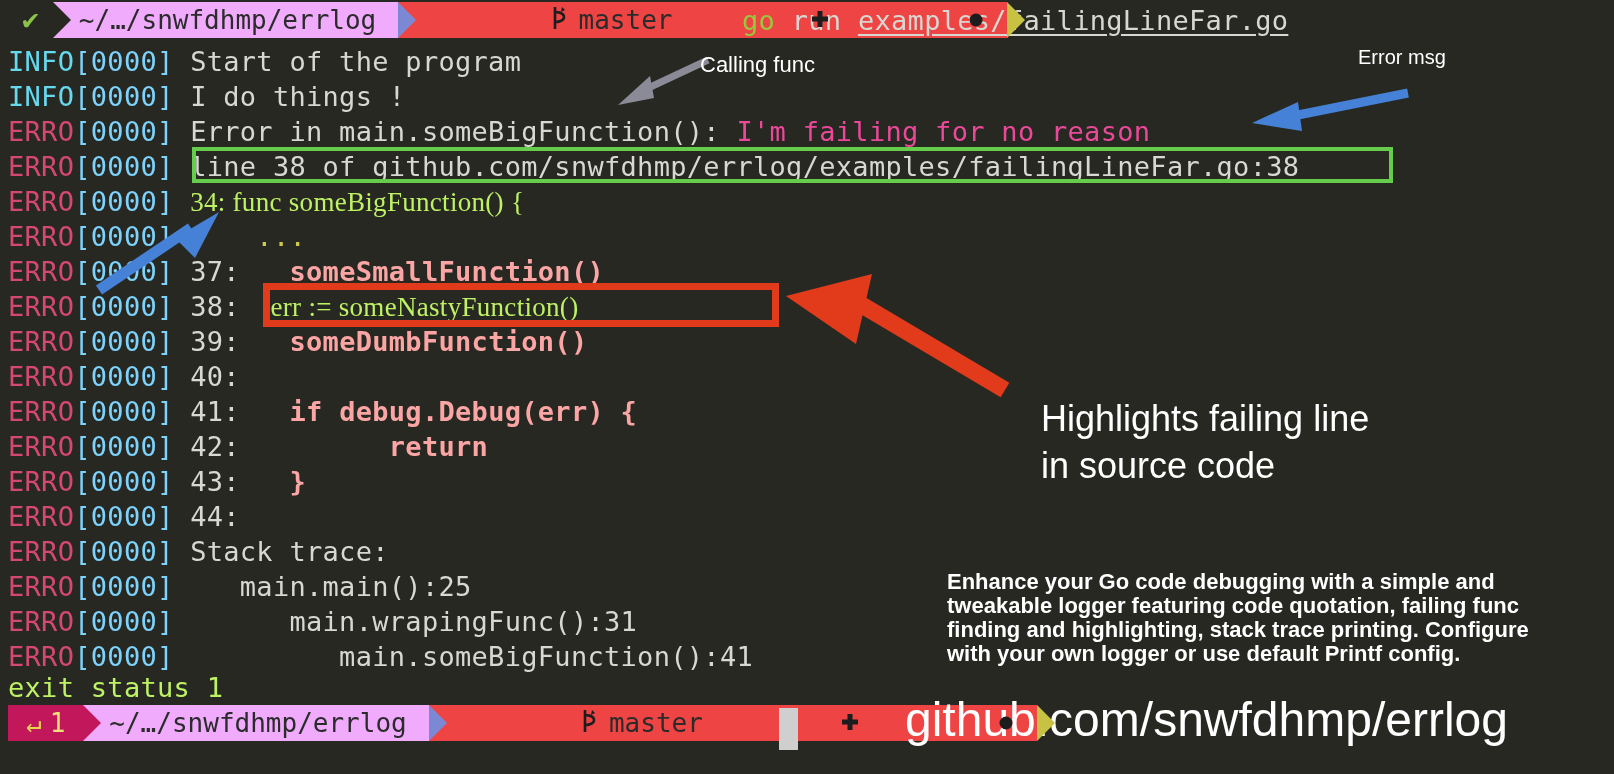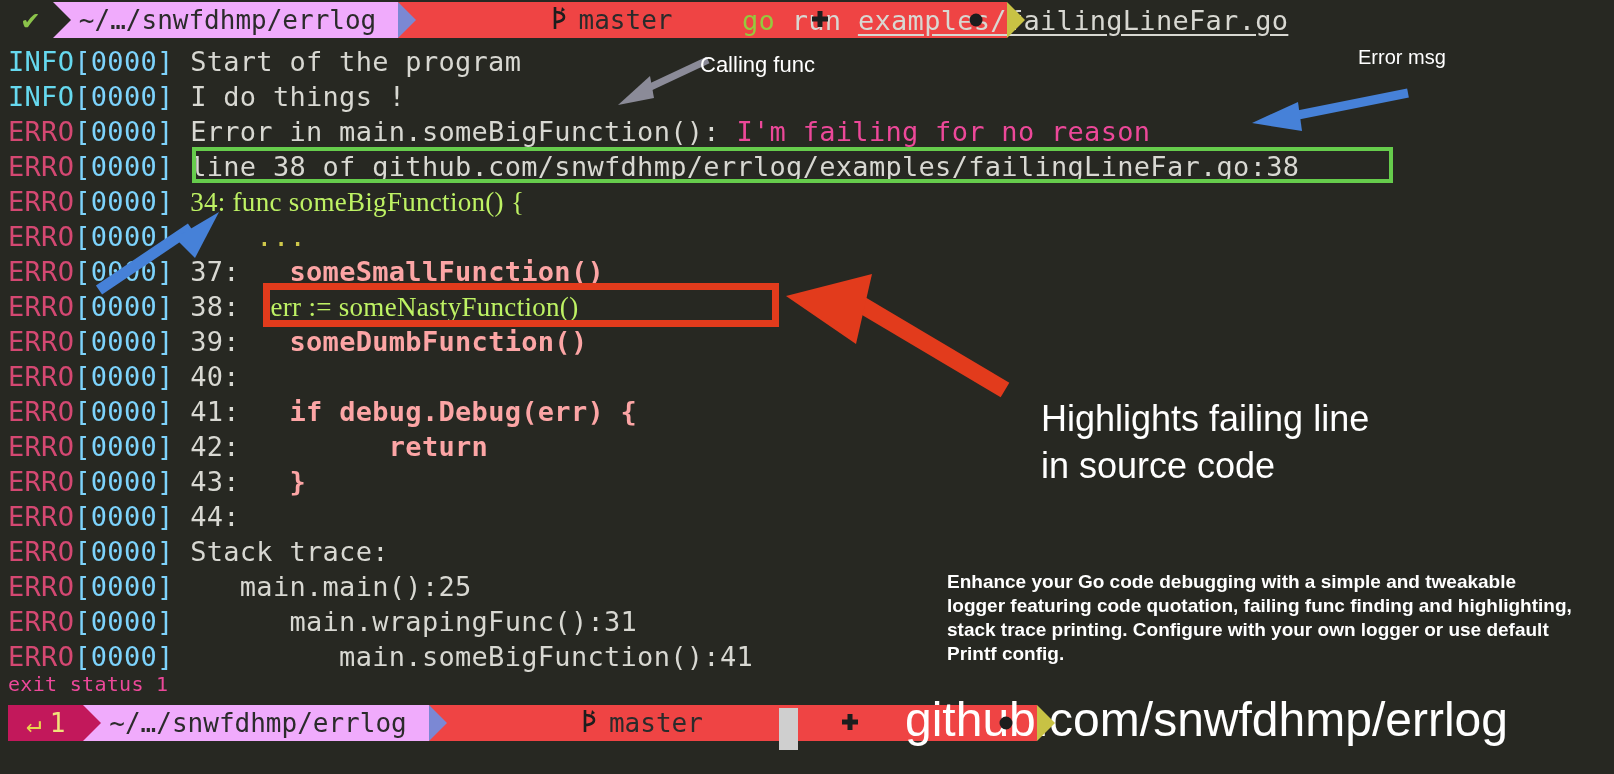--- a/index.html
+++ b/index.html
@@ -93,22 +93,22 @@
   .msg      { color: #d8d8d2; }
   .msg-yellow { color: #ec4899; }
   .msg-pink   { color: #bef264; font-family: Liberation Serif, serif; }
   .msg-code   { color: #fca5a5; font-weight: bold; }
   .msg-dots   { color: #cfc84a; }
   .lnum       { color: #d8d8d2; }
 
   #exit-status {
     position: absolute;
     left: 8px; top: 672px;
-    font-size: 20px;
-    color: #ec4899;
+    font-size: 27px;
+    color: #bef264;
     white-space: pre;
     letter-spacing: 0.3px;
     text-align: right;
   }
 
   
   #cursor-block {
     position: absolute;
     left: 779px; top: 708px;
     width: 19px; height: 42px;
@@ -143,21 +143,21 @@
   #anno-error-msg    { left: 1358px; top: 46px; font-size: 20px; font-weight: normal; }
   #anno-highlights   { left: 1041px; top: 363px; font-size: 36px; font-weight: normal; line-height: 47px; margin-top: 32px; }
   #anno-github       { left: 905px; top: 692px; font-size: 48px; font-weight: normal; }
   #anno-desc {
     position: absolute;
     left: 947px; top: 570px;
     width: 625px;
     color: #ffffff;
     font-family: "Liberation Sans", sans-serif;
     font-weight: bold;
-    font-size: 19px;
+    font-size: 22px;
     line-height: 24px;
   }
 
   svg.arrow { position: absolute; pointer-events: none; }
 </style>
 </head>
 <body>
 
 <div id="terminal">
 

